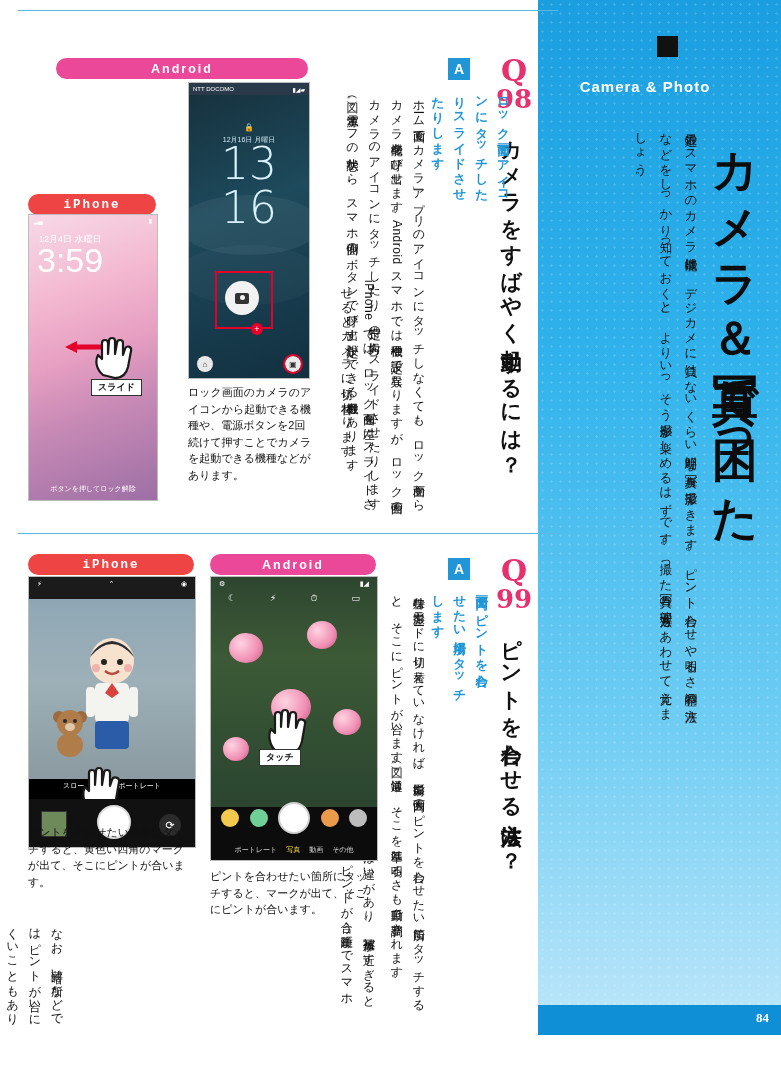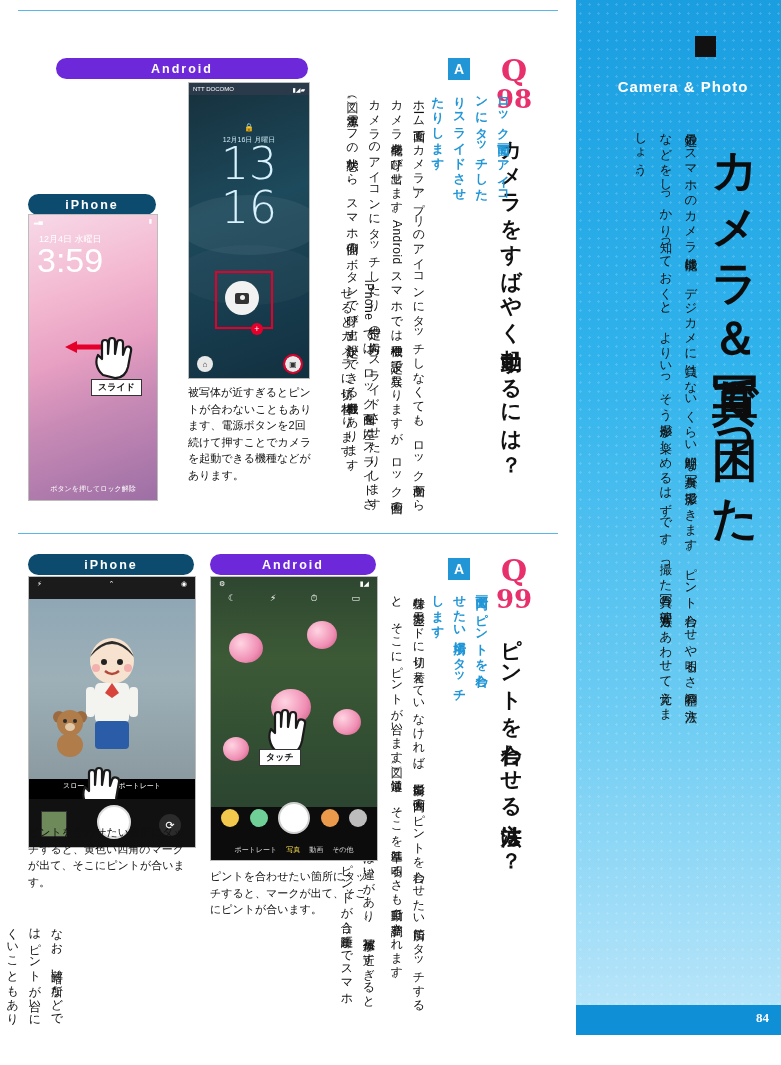--- a/index.html
+++ b/index.html
@@ -8,21 +8,21 @@
     background:#ffffff;
     font-family:"Liberation Sans","DejaVu Sans",sans-serif;
     position:relative;
     overflow:hidden;
     color:#111;
   }
   .page{position:absolute;inset:0;}
 
   
   .right-band{
-    position:absolute;top:0;right:0;width:205px;height:1035px;
+    position:absolute;top:0;right:0;width:243px;height:1035px;
     background:linear-gradient(180deg,#1a9ee0 0%,#30b3ec 35%,#6fcdf3 70%,#bfe7fa 100%);
     overflow:hidden;
   }
   .band-dots{
     position:absolute;inset:0;
     background-image:radial-gradient(rgba(255,255,255,.28) 1.2px, transparent 1.3px);
     background-size:9px 9px;
     opacity:.55;
   }
   .band-square{
@@ -97,22 +97,22 @@
   }
   .cap{
     position:absolute;font-size:11px;line-height:1.5;color:#111;
   }
 
   
   .tab{
     position:absolute;height:21px;border-radius:11px;color:#fff;font-weight:bold;
     font-size:12.5px;display:flex;align-items:center;justify-content:center;letter-spacing:2px;
   }
-  .tab.android{background:#6d28d9;}
-  .tab.iphone{background:#0c4a6e;}
+  .tab.android{background:#ec4899;}
+  .tab.iphone{background:#ef4444;font-family:Liberation Mono, monospace;}
 
   
   .shot{position:absolute;border:1px solid #bcbcbc;overflow:hidden;background:#000;}
 
   
   .and98{left:188px;top:82px;width:120px;height:295px;}
   .and98 .statusbar{position:absolute;top:0;left:0;right:0;height:12px;background:#2b3a4a;color:#fff;font-size:6px;display:flex;justify-content:space-between;align-items:center;padding:0 4px;box-sizing:border-box;}
   .and98 .wall{position:absolute;top:12px;left:0;right:0;bottom:0;background:linear-gradient(160deg,#17323f 0%,#1d4a5c 40%,#123040 100%);}
   .and98 .wave{position:absolute;left:-10%;width:120%;height:60px;border-radius:50%;background:rgba(255,255,255,.06);}
   .and98 .clock{position:absolute;top:48px;left:0;right:0;text-align:center;color:#d8f2ff;font-family:"DejaVu Sans","Liberation Sans",sans-serif;font-size:44px;line-height:.95;font-weight:300;}
@@ -233,21 +233,21 @@
             <span class="lens"></span>
           </div>
         <div class="plus">+</div>
         <div class="dock">
           <div class="di">⌂</div>
           <div class="di sel">▣</div>
         </div>
       </div>
     </div>
 
-    <div class="cap" style="left:188px;top:384px;width:124px;">被写体が近すぎるとピントが合わないこともあります、電源ボタンを2回続けて押すことでカメラを起動できる機種などがあります。</div>
+    <div class="cap" style="left:188px;top:384px;width:124px;">ロック画面のカメラのアイコンから起動できる機種や、電源ボタンを2回続けて押すことでカメラを起動できる機種などがあります。</div>
 
     <div class="tab iphone" style="left:28px;top:194px;width:128px;">iPhone</div>
 
     <div class="shot iph98">
       <div class="wall"></div>
       <div class="sb">
           <span>▂▄</span>
           <span>▮</span>
         </div>
       <div class="date">12月4日 水曜日</div>

